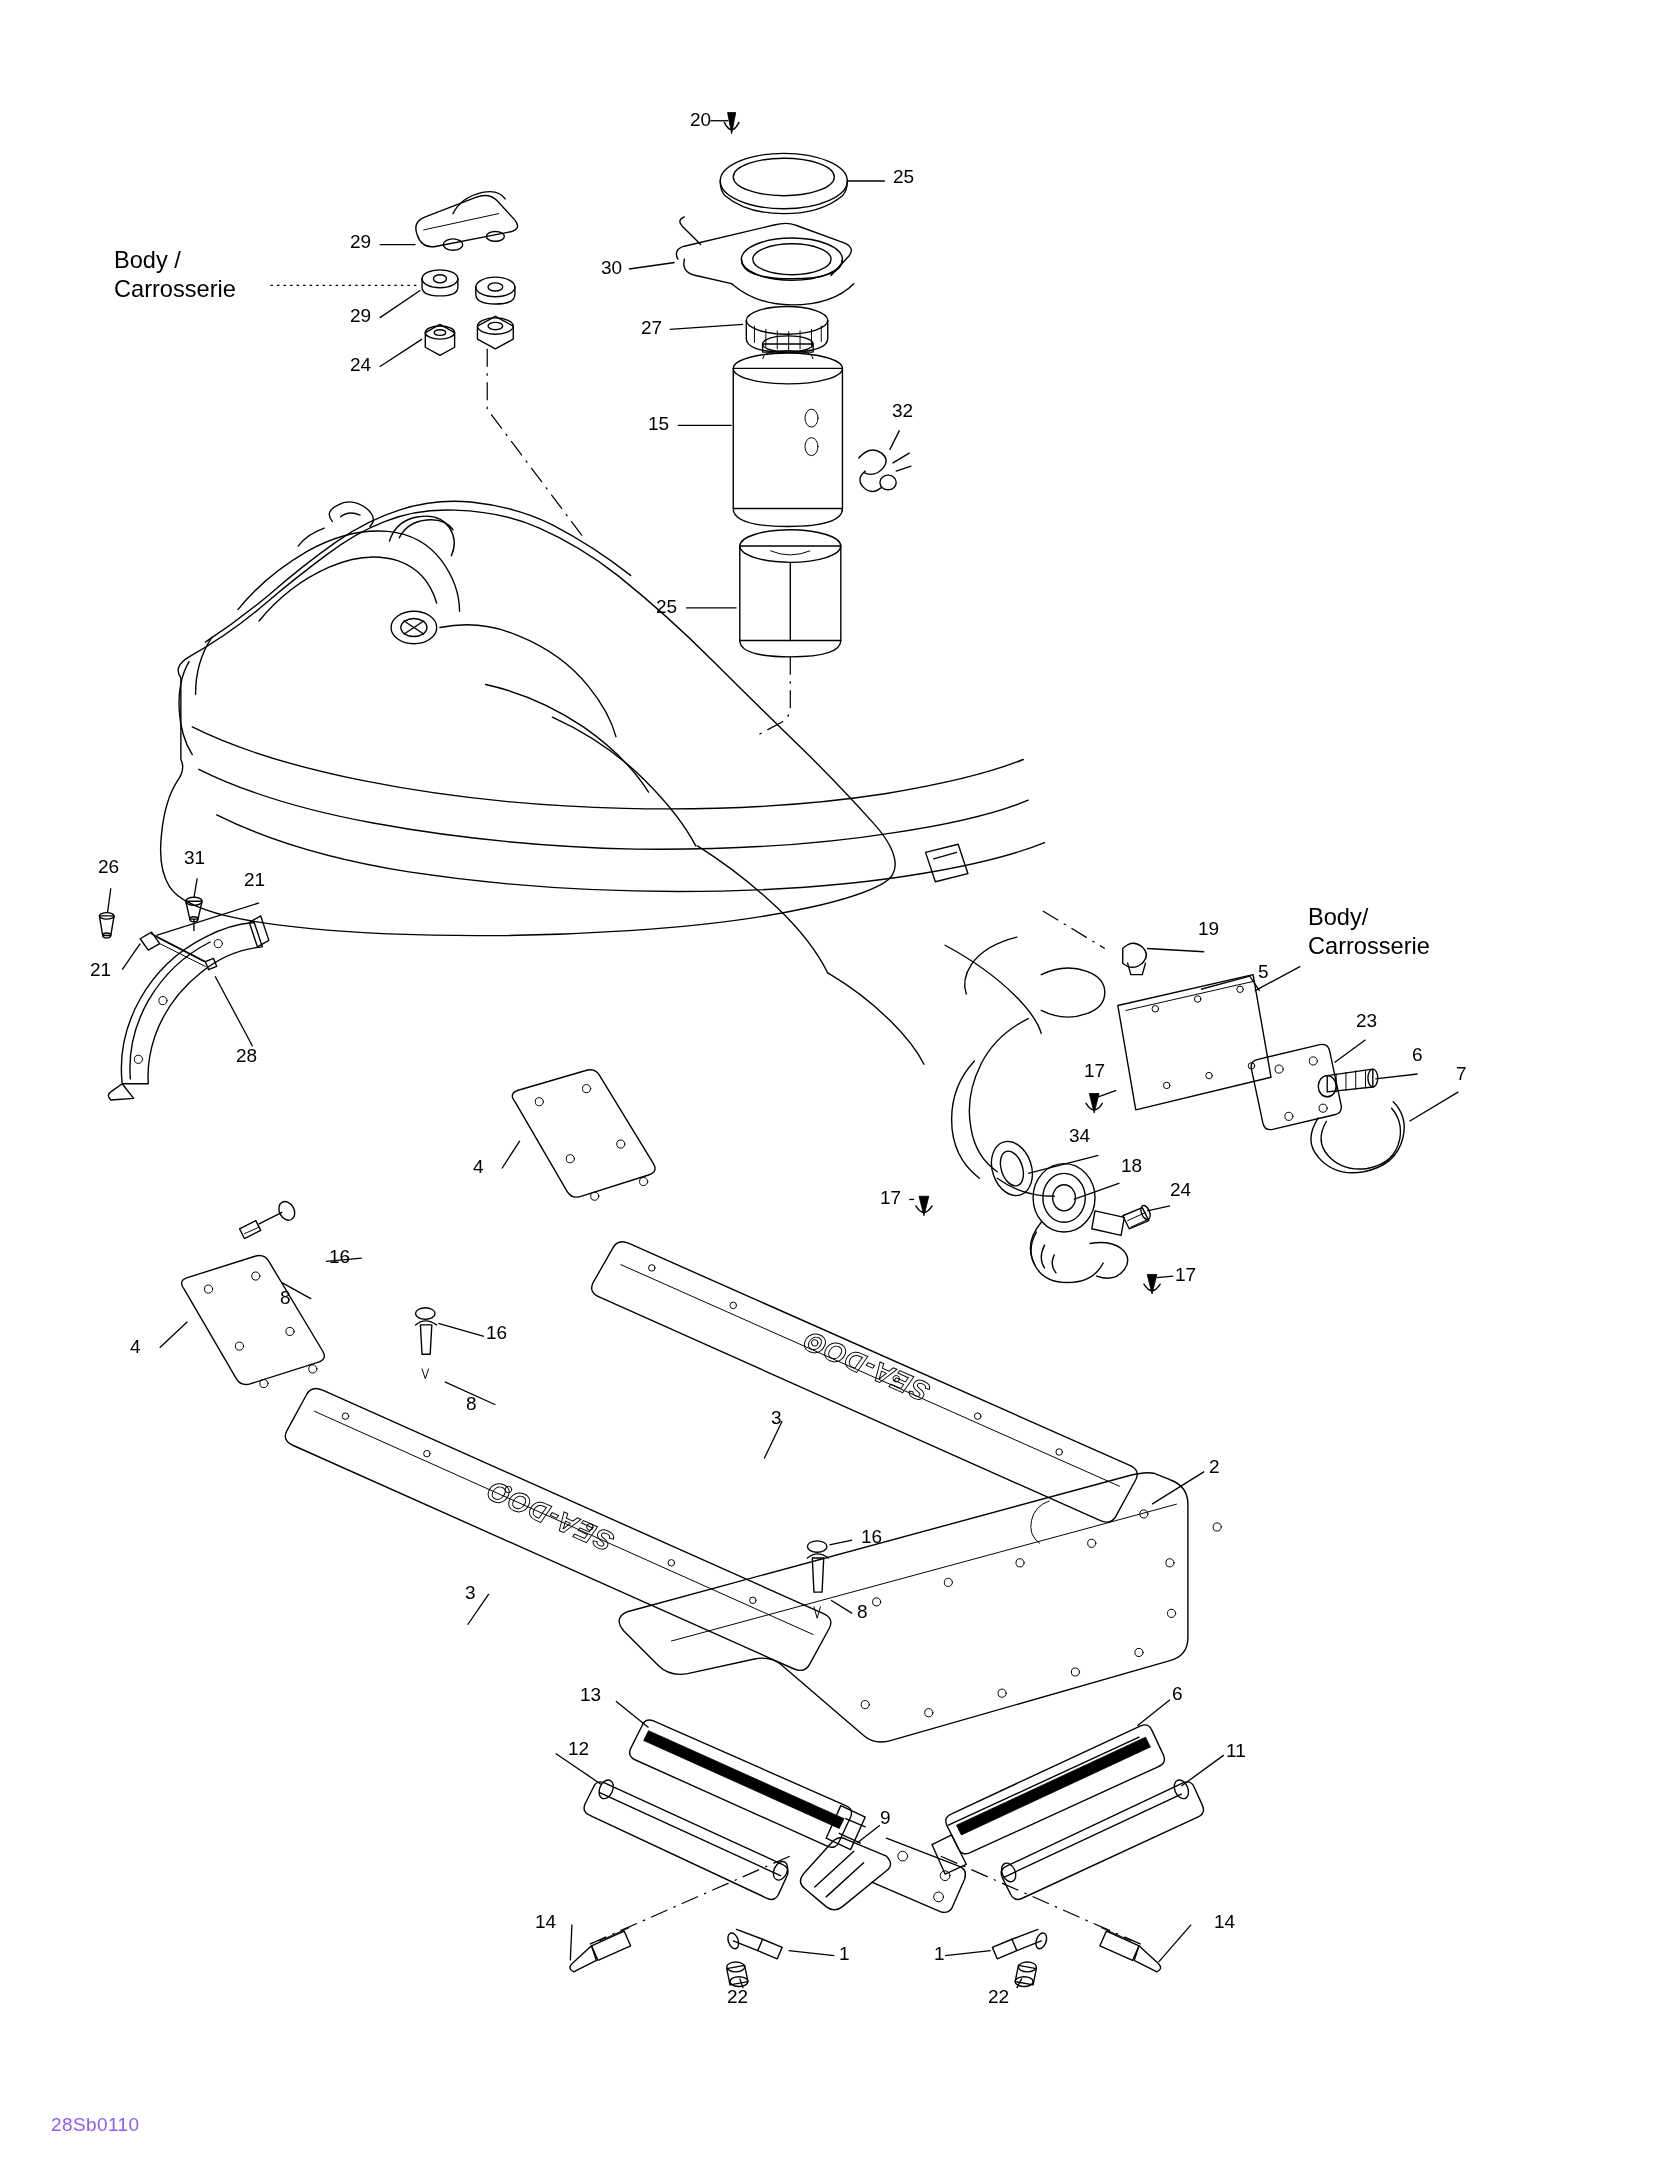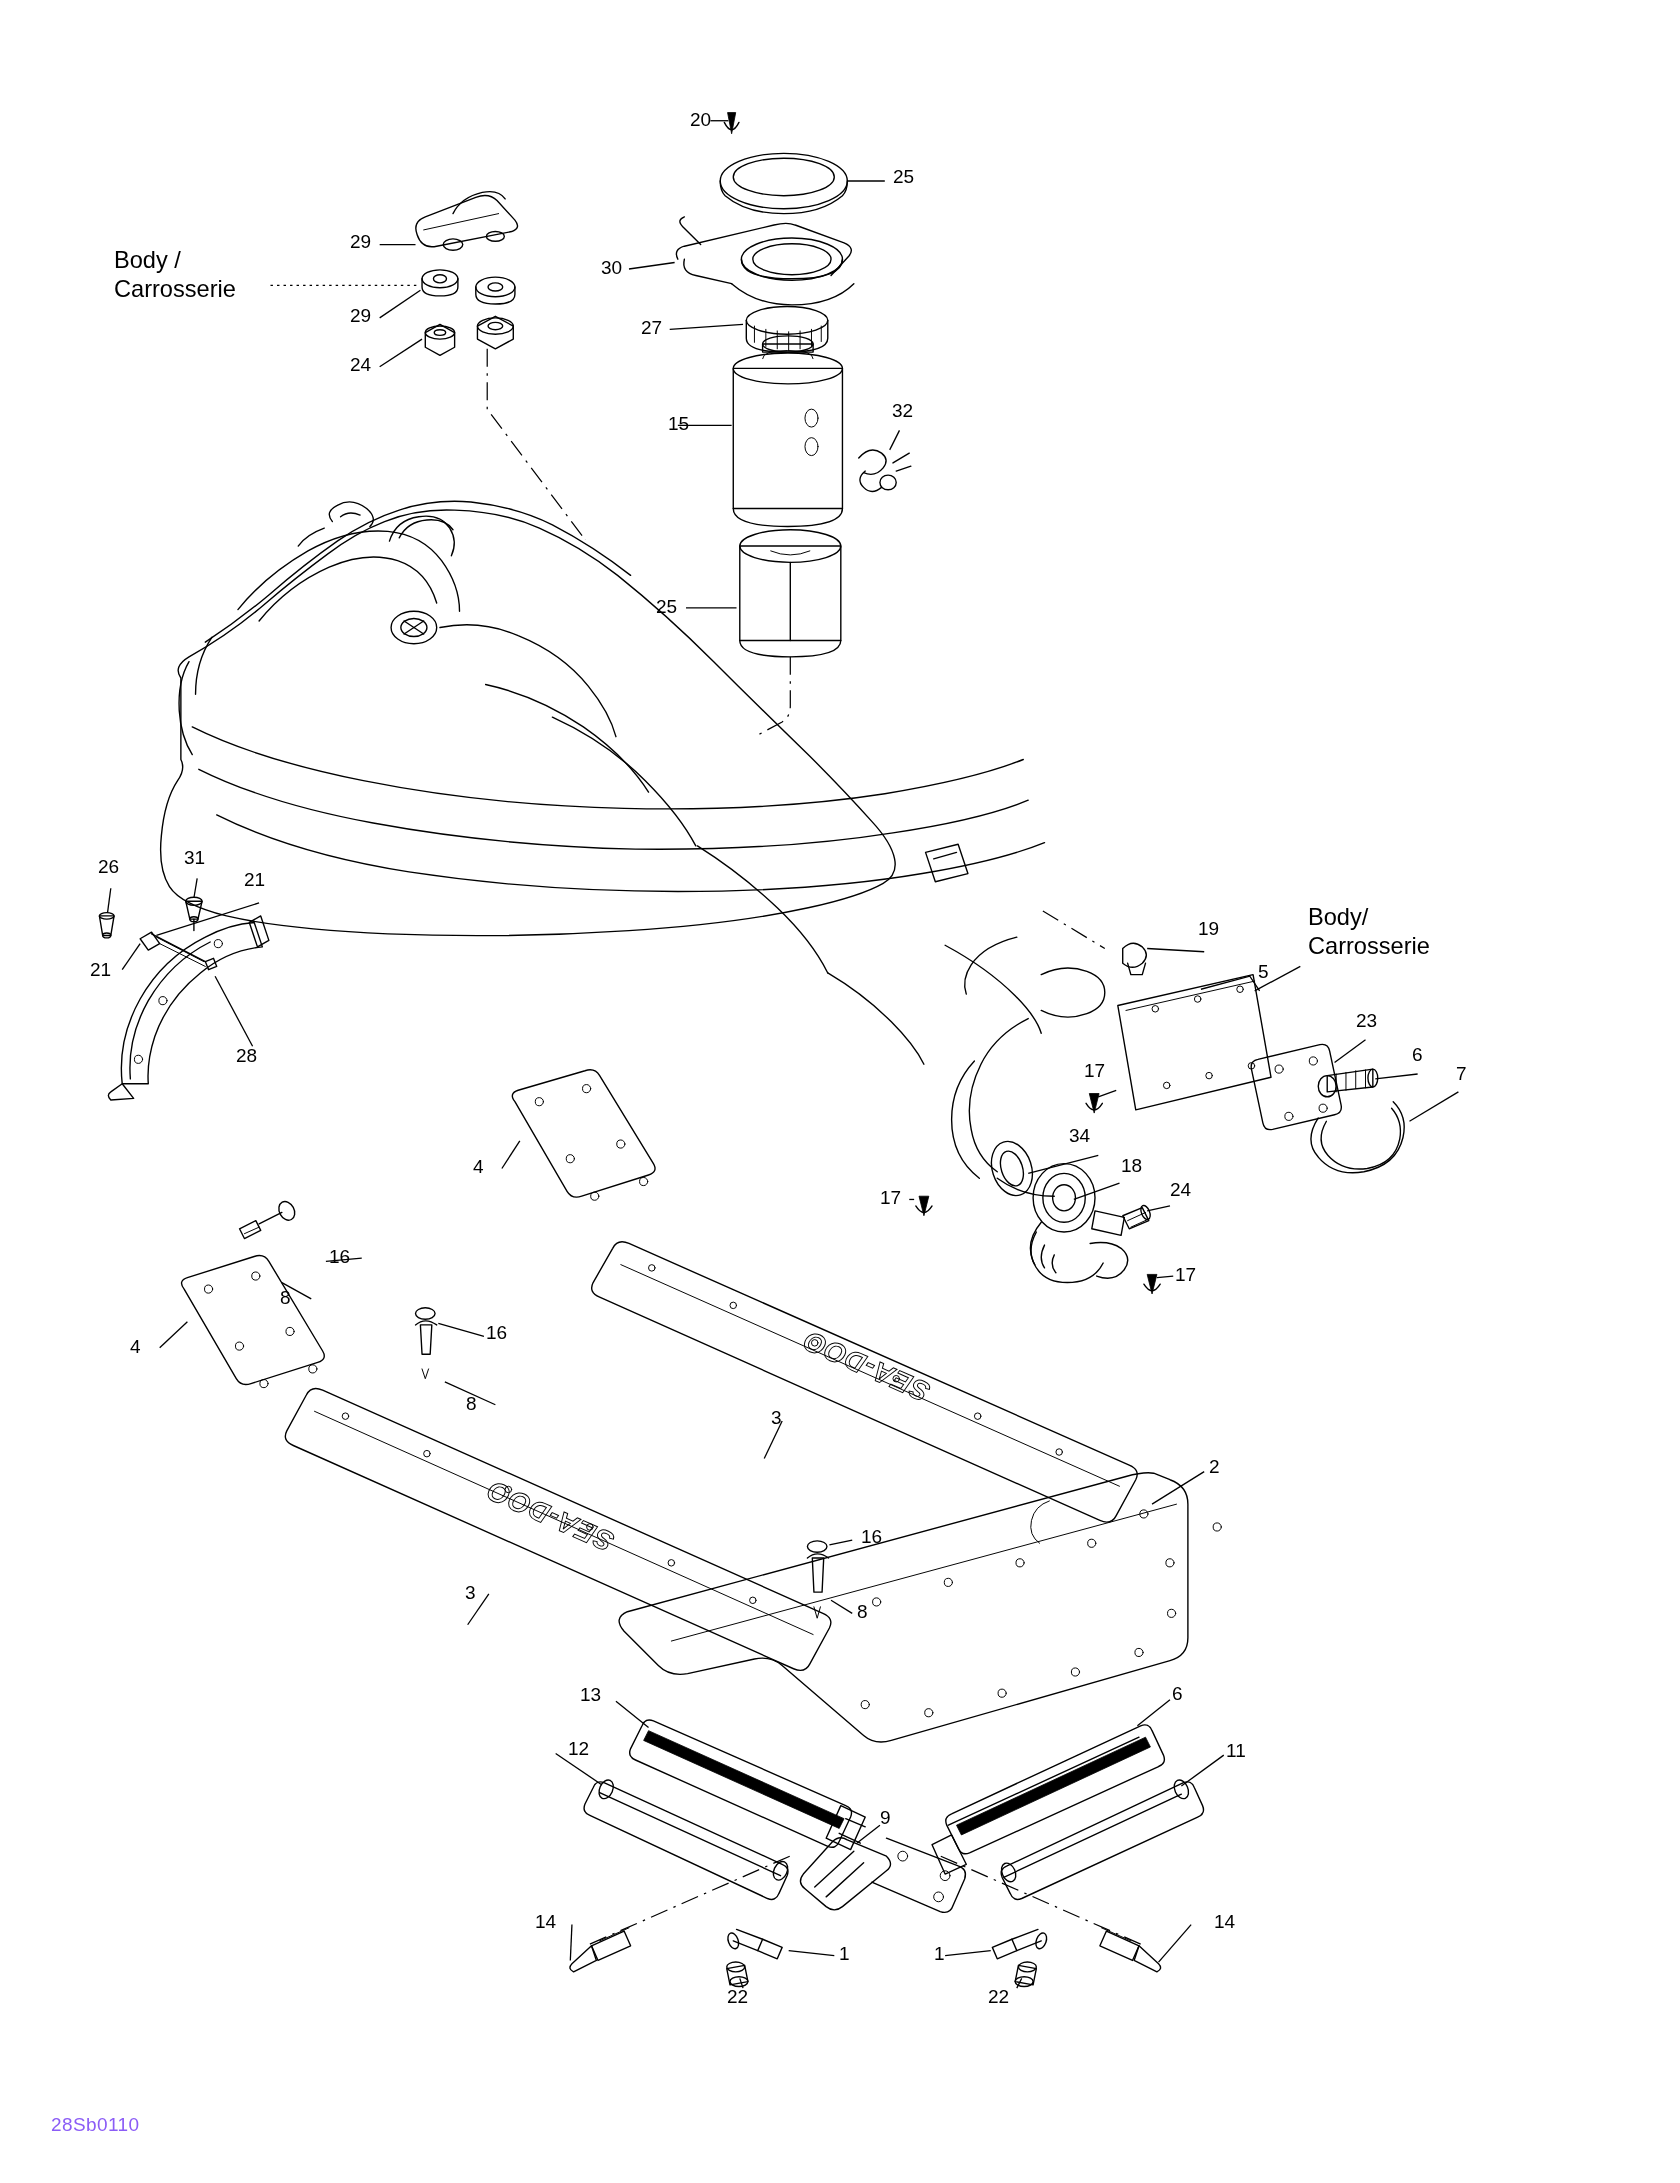--- a/index.html
+++ b/index.html
@@ -575,21 +575,21 @@
     <div>Carrosserie</div>
   </div>
 
   <div class="callout" style="left:690px; top:110px;">20</div>
   <div class="callout" style="left:893px; top:167px;">25</div>
   <div class="callout" style="left:350px; top:232px;">29</div>
   <div class="callout" style="left:601px; top:258px;">30</div>
   <div class="callout" style="left:350px; top:306px;">29</div>
   <div class="callout" style="left:641px; top:318px;">27</div>
   <div class="callout" style="left:350px; top:355px;">24</div>
-  <div class="callout" style="left:648px; top:414px;margin-left:20px;">15</div>
+  <div class="callout" style="left:648px; top:414px;">15</div>
   <div class="callout" style="left:892px; top:401px;">32</div>
   <div class="callout" style="left:656px; top:597px;">25</div>
 
   <div class="callout" style="left:98px; top:857px;">26</div>
   <div class="callout" style="left:184px; top:848px;">31</div>
   <div class="callout" style="left:244px; top:870px;">21</div>
   <div class="callout" style="left:90px; top:960px;">21</div>
   <div class="callout" style="left:236px; top:1046px;">28</div>
 
   <div class="callout" style="left:1198px; top:919px;">19</div>

